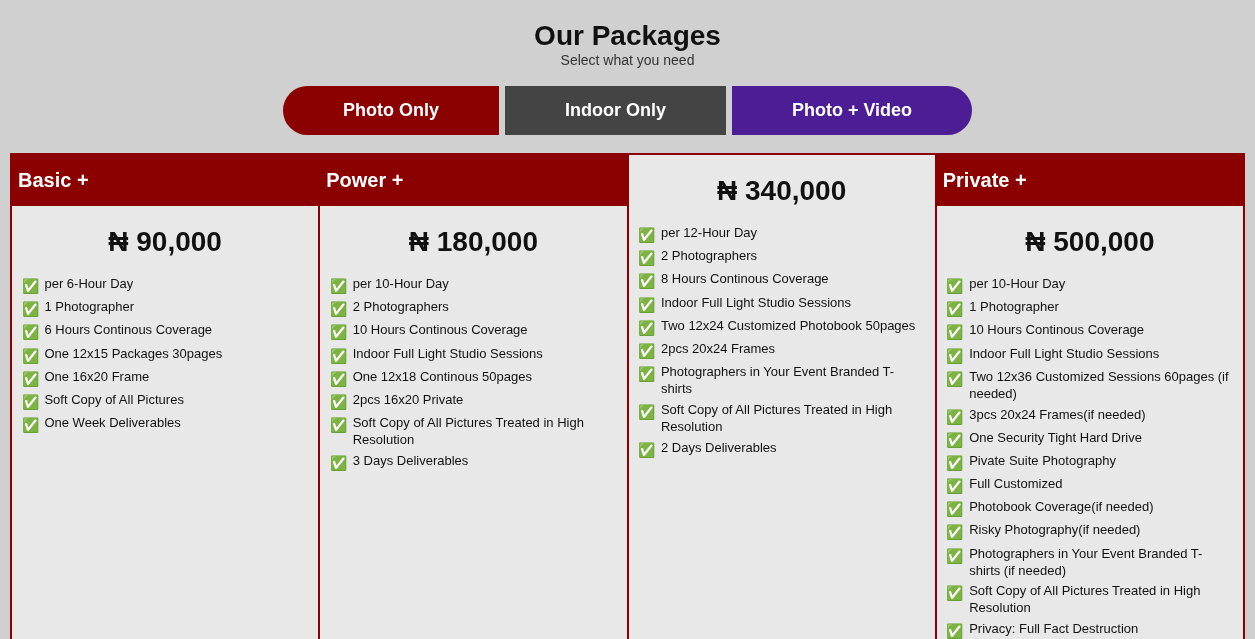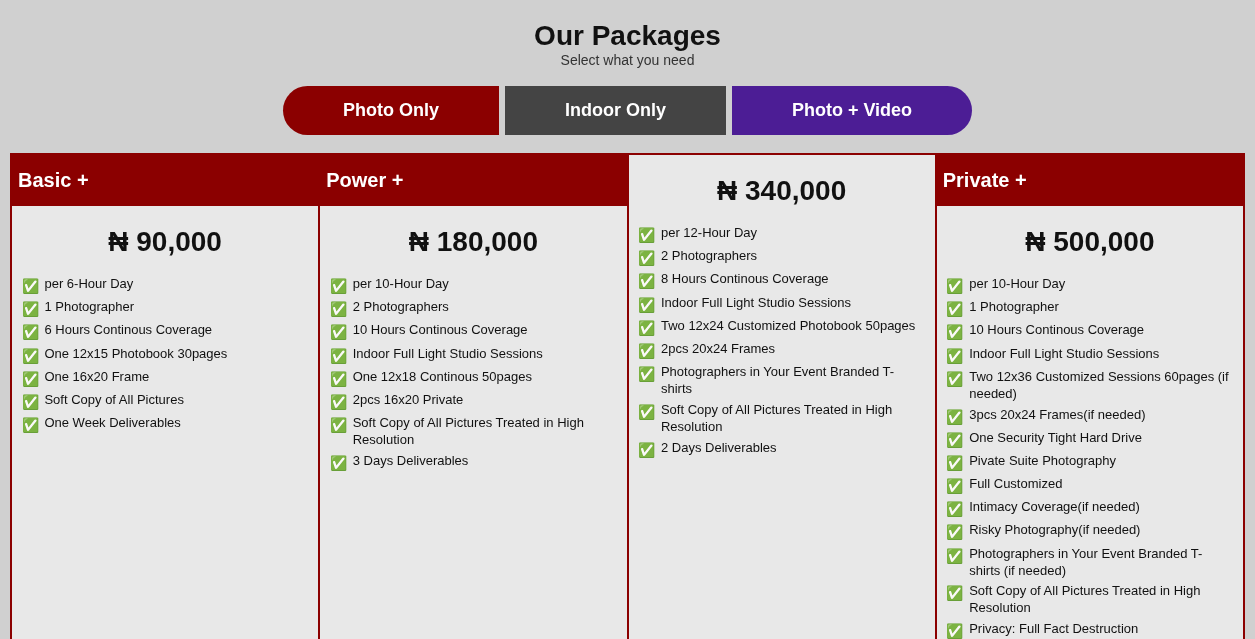--- a/index.html
+++ b/index.html
@@ -131,21 +131,21 @@
         <div class="feature-item">
             <span class="check-icon">✅</span>
             <span>1 Photographer</span>
           </div>
         <div class="feature-item">
             <span class="check-icon">✅</span>
             <span>6 Hours Continous Coverage</span>
           </div>
         <div class="feature-item">
             <span class="check-icon">✅</span>
-            <span>One 12x15 Photobook 30pages</span>
+            <span>One 12x15 Packages 30pages</span>
           </div>
         <div class="feature-item">
             <span class="check-icon">✅</span>
             <span>One 16x20 Frame</span>
           </div>
         <div class="feature-item">
             <span class="check-icon">✅</span>
             <span>Soft Copy of All Pictures</span>
           </div>
         <div class="feature-item">
@@ -274,21 +274,21 @@
         <div class="feature-item">
             <span class="check-icon">✅</span>
             <span>Pivate Suite Photography</span>
           </div>
         <div class="feature-item">
             <span class="check-icon">✅</span>
             <span>Full Customized</span>
           </div>
         <div class="feature-item">
             <span class="check-icon">✅</span>
-            <span>Intimacy Coverage(if needed)</span>
+            <span>Photobook Coverage(if needed)</span>
           </div>
         <div class="feature-item">
             <span class="check-icon">✅</span>
             <span>Risky Photography(if needed)</span>
           </div>
         <div class="feature-item">
             <span class="check-icon">✅</span>
             <span>Photographers in Your Event Branded T-shirts (if needed)</span>
           </div>
         <div class="feature-item">

